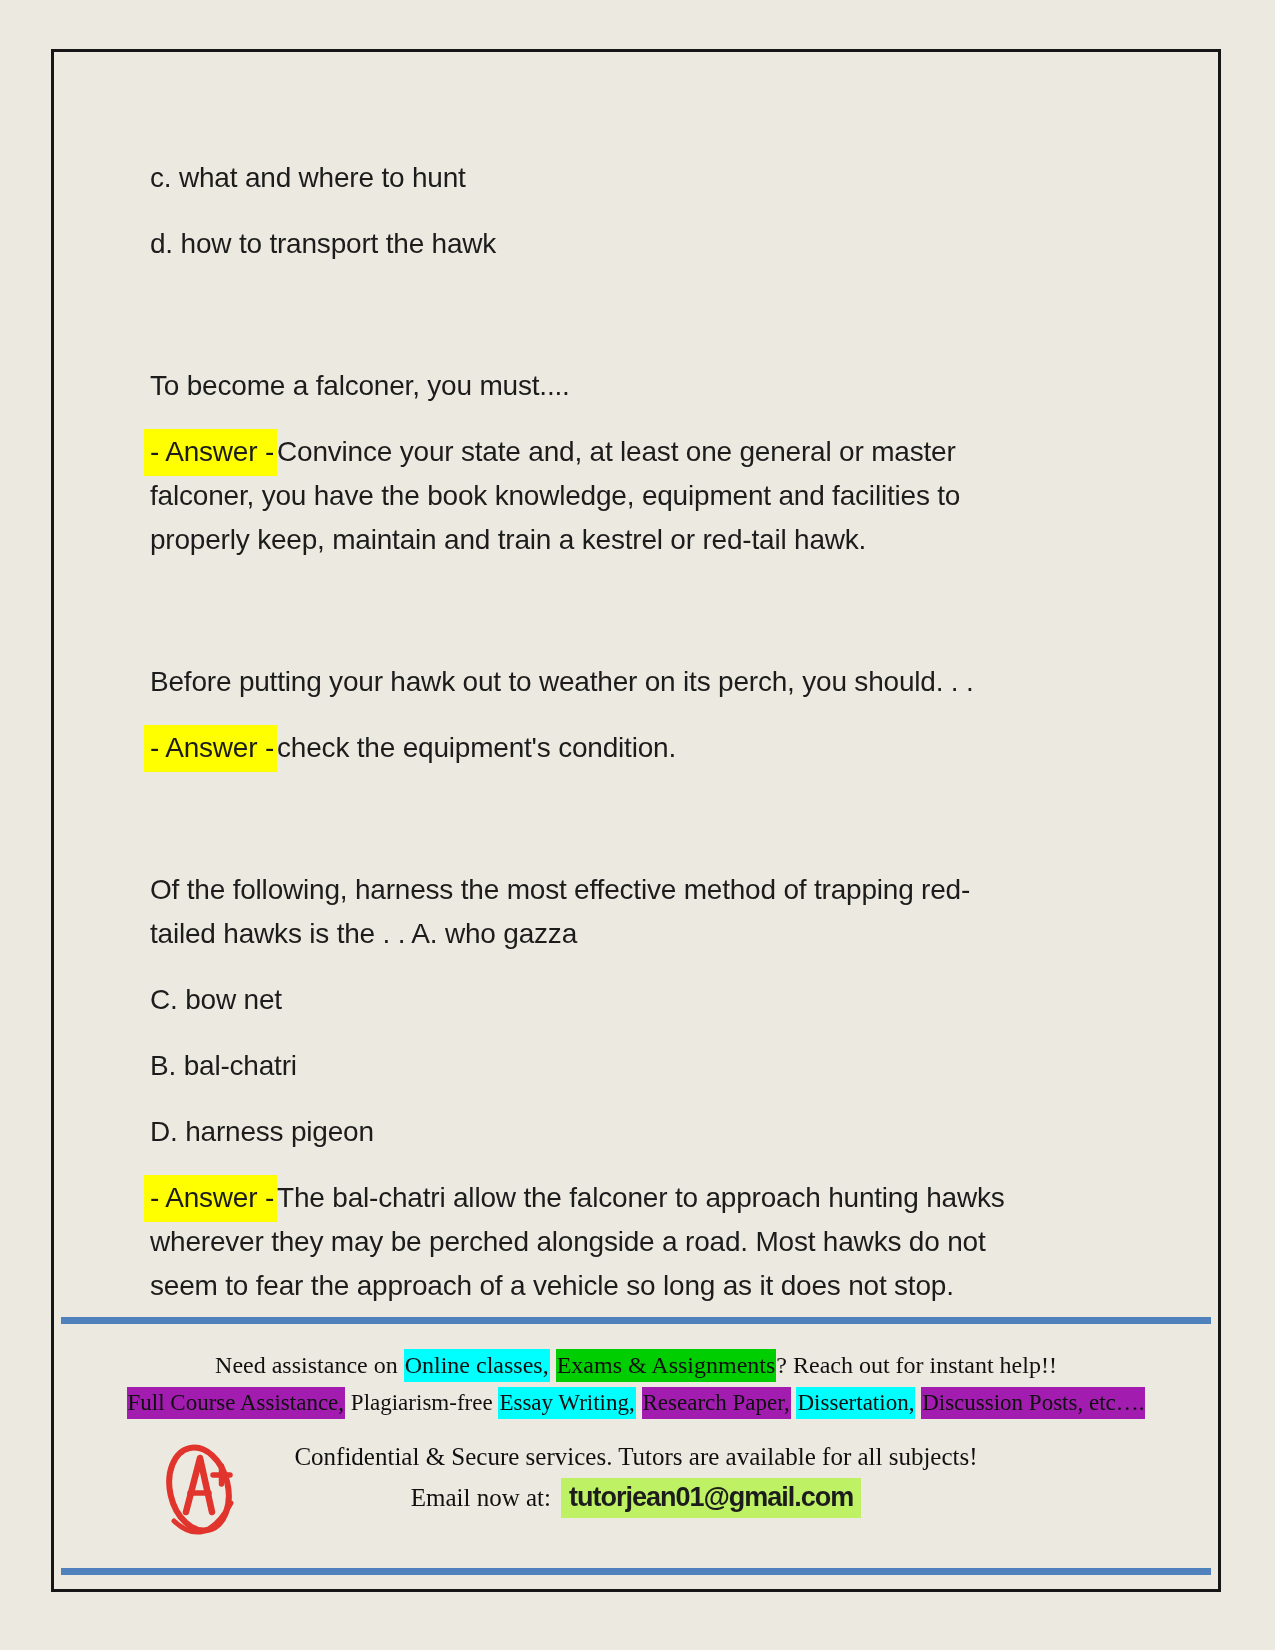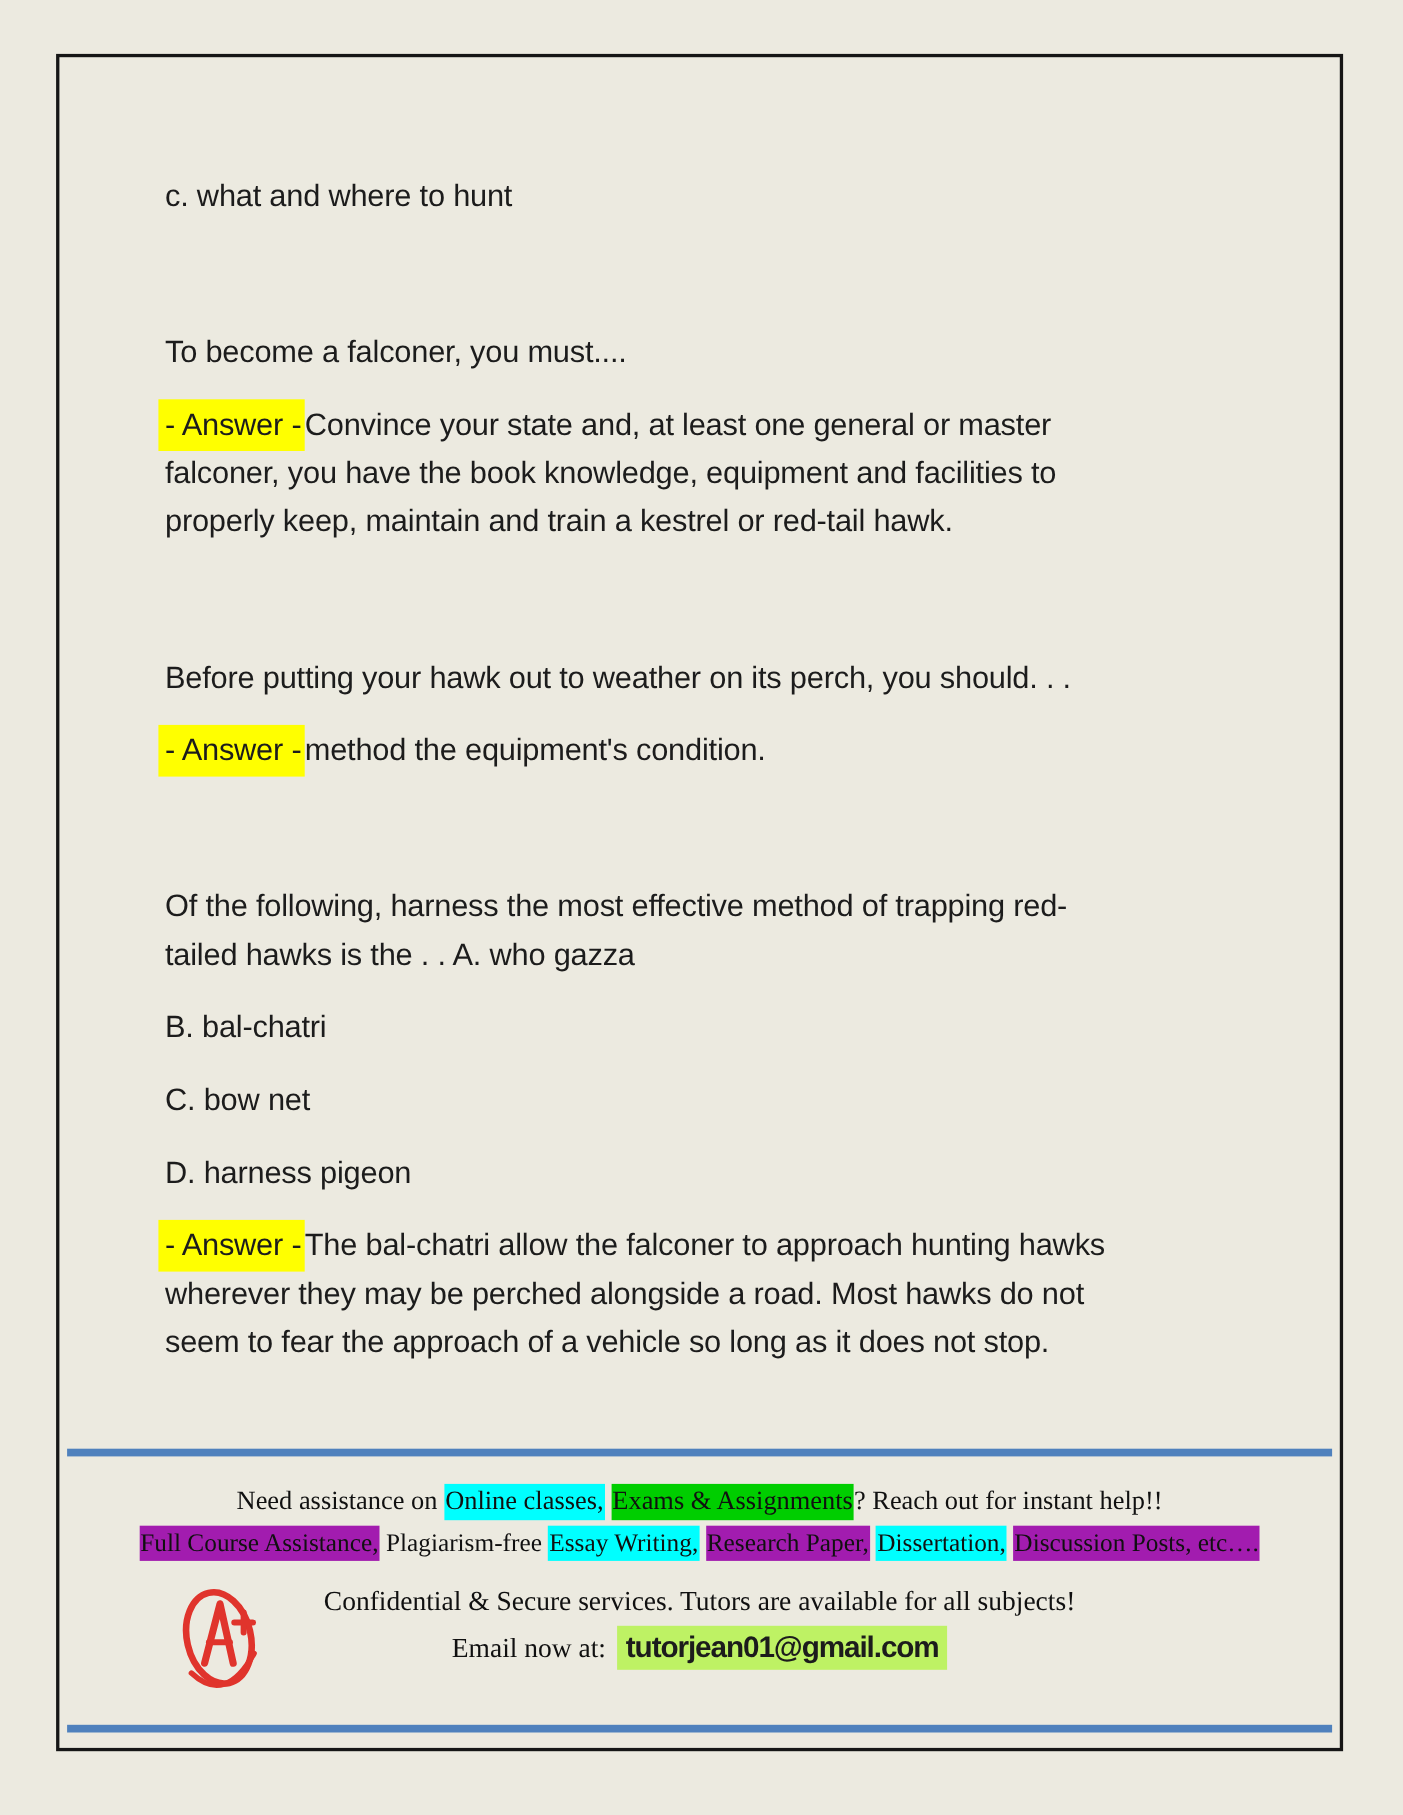--- a/index.html
+++ b/index.html
@@ -94,45 +94,46 @@
 </style>
 </head>
 <body>
 
 <div class="sheet">
 
   <div class="doc-body">
 
     <p class="para"><span>c. what and where to hunt</span></p>
 
+    <p class="para"><span>d. how to transport the hawk</span></p>
 
     <div class="spacer"></div>
 
     <p class="para"><span>To become a falconer, you must....</span></p>
 
     <p class="para"><span class="answer-hl">- Answer -</span><span>Convince your state and, at least one general or master</span>
       <span class="pline">falconer, you have the book knowledge, equipment and facilities to</span>
       <span class="pline">properly keep, maintain and train a kestrel or red-tail hawk.</span>
     </p>
 
     <div class="spacer"></div>
 
     <p class="para"><span>Before putting your hawk out to weather on its perch, you should. . .</span></p>
 
-    <p class="para"><span class="answer-hl">- Answer -</span><span>method the equipment's condition.</span></p>
+    <p class="para"><span class="answer-hl">- Answer -</span><span>check the equipment's condition.</span></p>
 
     <div class="spacer"></div>
 
     <p class="para"><span>Of the following, harness the most effective method of trapping red-</span>
       <span class="pline">tailed hawks is the . . A. who gazza</span>
     </p>
 
+    <p class="para"><span>C. bow net</span></p>
+
     <p class="para"><span>B. bal-chatri</span></p>
-
-    <p class="para"><span>C. bow net</span></p>
 
     <p class="para"><span>D. harness pigeon</span></p>
 
     <p class="para"><span class="answer-hl">- Answer -</span><span>The bal-chatri allow the falconer to approach hunting hawks</span>
       <span class="pline">wherever they may be perched alongside a road. Most hawks do not</span>
       <span class="pline">seem to fear the approach of a vehicle so long as it does not stop.</span>
     </p>
 
   </div>
 

